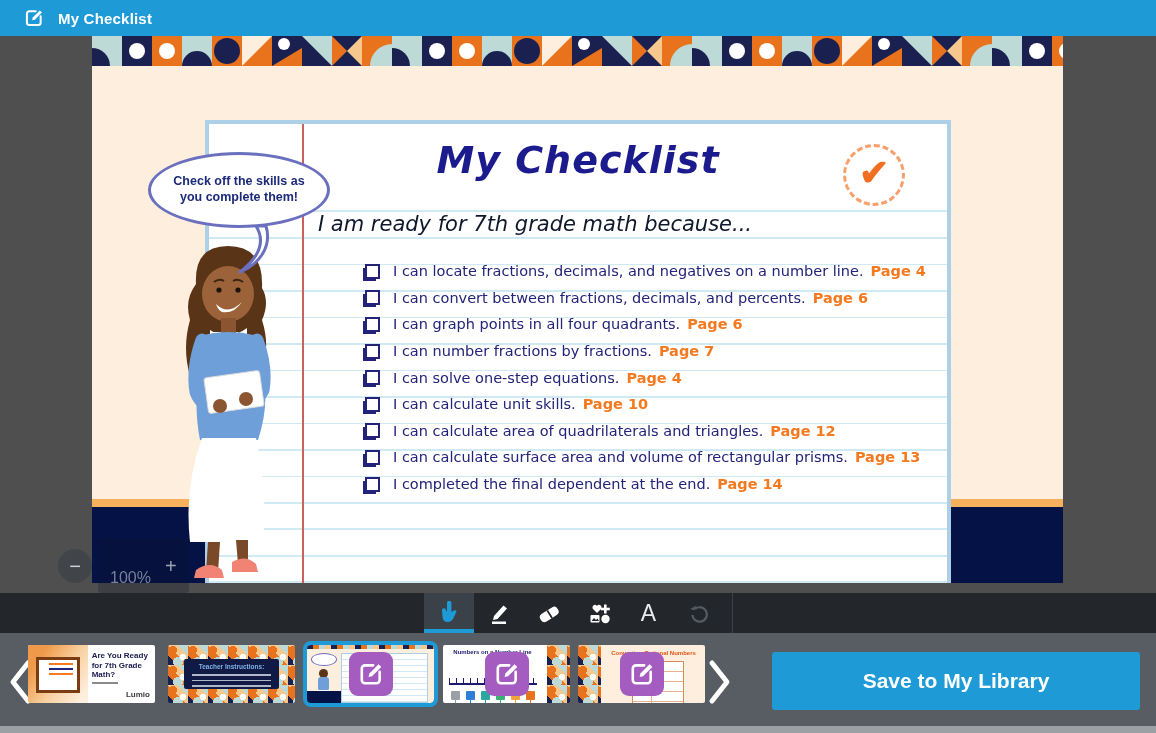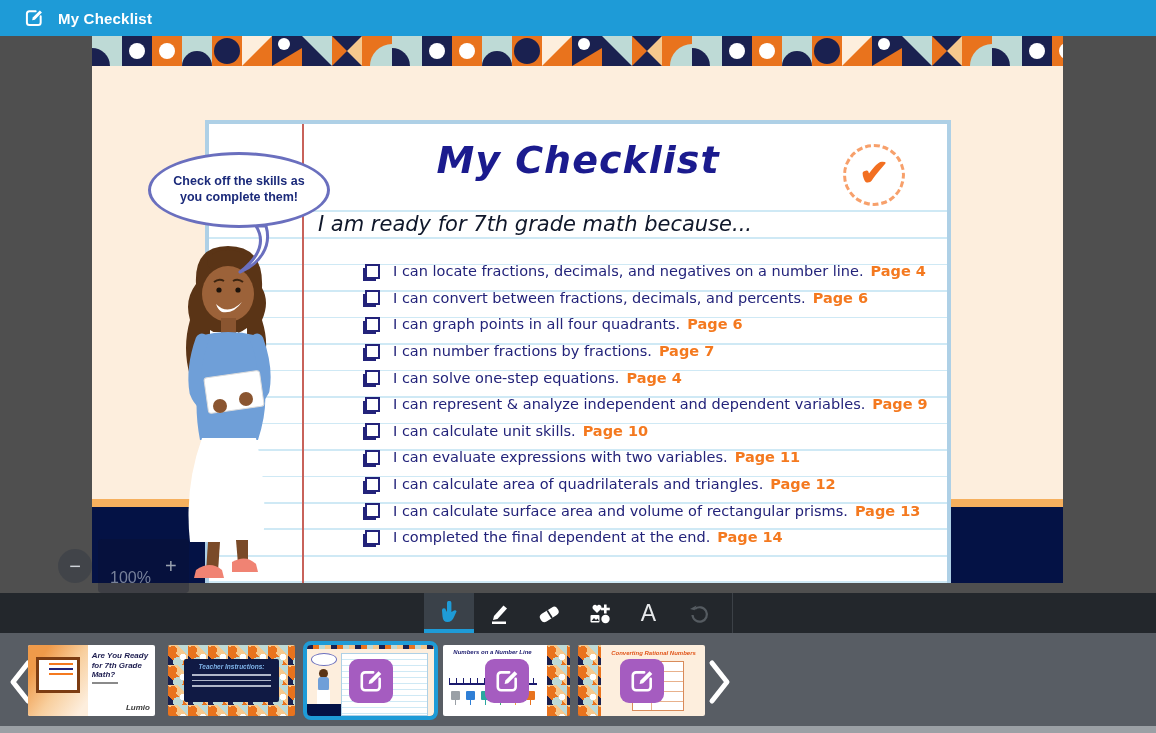--- a/index.html
+++ b/index.html
@@ -55,21 +55,21 @@
   .tool.selected { background:#3a4149; box-shadow:inset 0 -4px 0 #1e9bd7; }
   .tool .aglyph { color:#e8eaec; font-size:23px; font-weight:400; }
   .tdivider { width:1px; height:40px; background:#3c4147; margin-left:8px; }
 
   
   .bottom { position:absolute; left:0; top:633px; width:1156px; height:100px; background:#585d64; }
   .bottom .edge { position:absolute; left:0; bottom:0; width:100%; height:7px; background:#9ba0a5; }
   .film-prev, .film-next { position:absolute; top:26px; width:26px; height:46px; background:none; border:none; }
   .film-prev { left:8px; } .film-next { left:706px; }
 
-  .thumb { position:absolute; top:12px; width:127px; height:71px; background:#fff; overflow:hidden; border-radius:2px;font-style:italic; }
+  .thumb { position:absolute; top:12px; width:127px; height:58px; background:#fff; overflow:hidden; border-radius:2px; }
   .thumb.selected { outline:4px solid #1e9bd7; border-radius:4px; }
   .quilt { background-color:#1a2150;
     background-image:
       radial-gradient(circle at 5px 5px, #e9731d 0 4px, transparent 4px),
       radial-gradient(circle at 15px 12px, #ffffff 0 3px, transparent 3px),
       radial-gradient(circle at 10px 17px, #bedad6 0 5px, transparent 5px),
       linear-gradient(45deg, #1a2150 25%, #e9731d 25% 50%, #f6c88d 50% 75%, #bedad6 75%);
     background-size:20px 20px; }
 
   
@@ -204,32 +204,22 @@
               <span class="itxt">I can number fractions by fractions.</span>
               <span class="pg">Page 7</span>
             </div>
           <div class="row">
               <span class="cbx"></span>
               <span class="itxt">I can solve one-step equations.</span>
               <span class="pg">Page 4</span>
             </div>
           <div class="row">
               <span class="cbx"></span>
-              <span class="itxt">I can represent &amp; analyze independent and dependent variables.</span>
-              <span class="pg">Page 9</span>
-            </div>
-          <div class="row">
-              <span class="cbx"></span>
               <span class="itxt">I can calculate unit skills.</span>
               <span class="pg">Page 10</span>
-            </div>
-          <div class="row">
-              <span class="cbx"></span>
-              <span class="itxt">I can evaluate expressions with two variables.</span>
-              <span class="pg">Page 11</span>
             </div>
           <div class="row">
               <span class="cbx"></span>
               <span class="itxt">I can calculate area of quadrilaterals and triangles.</span>
               <span class="pg">Page 12</span>
             </div>
           <div class="row">
               <span class="cbx"></span>
               <span class="itxt">I can calculate surface area and volume of rectangular prisms.</span>
               <span class="pg">Page 13</span>
@@ -408,17 +398,18 @@
         </svg>
       </div>
     </div>
 
     <button class="film-next">
       <svg width="26" height="46" viewBox="0 0 26 46">
           <polyline points="6,4 21,23 6,42" fill="none" stroke="#fff" stroke-width="5" stroke-linecap="round" stroke-linejoin="round"></polyline>
         </svg>
     </button>
 
+    <button class="save-btn">Save to My Library</button>
 
     <div class="edge"></div>
   </div>
 
 </div>
 
 </body></html>

